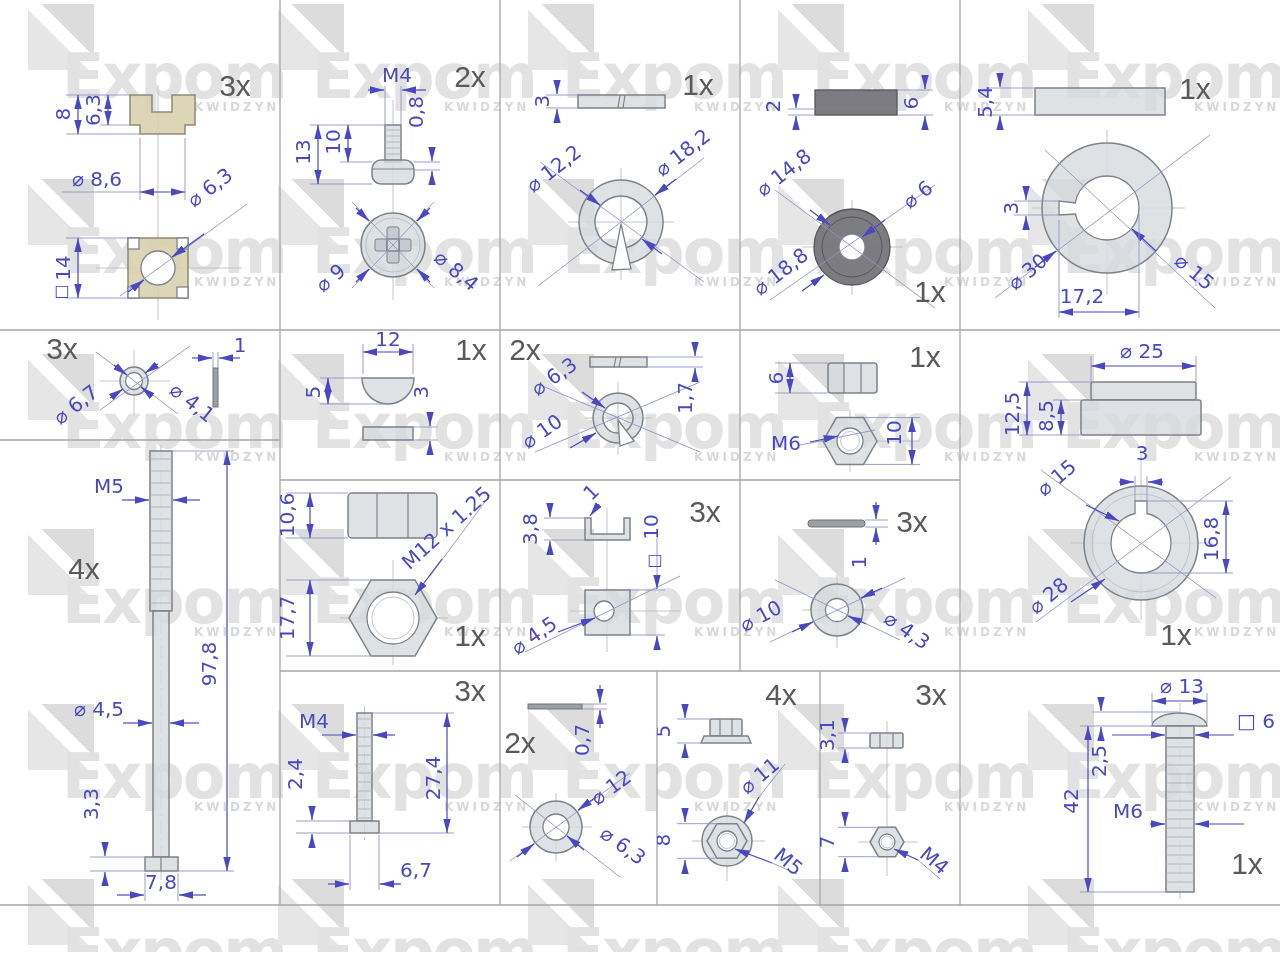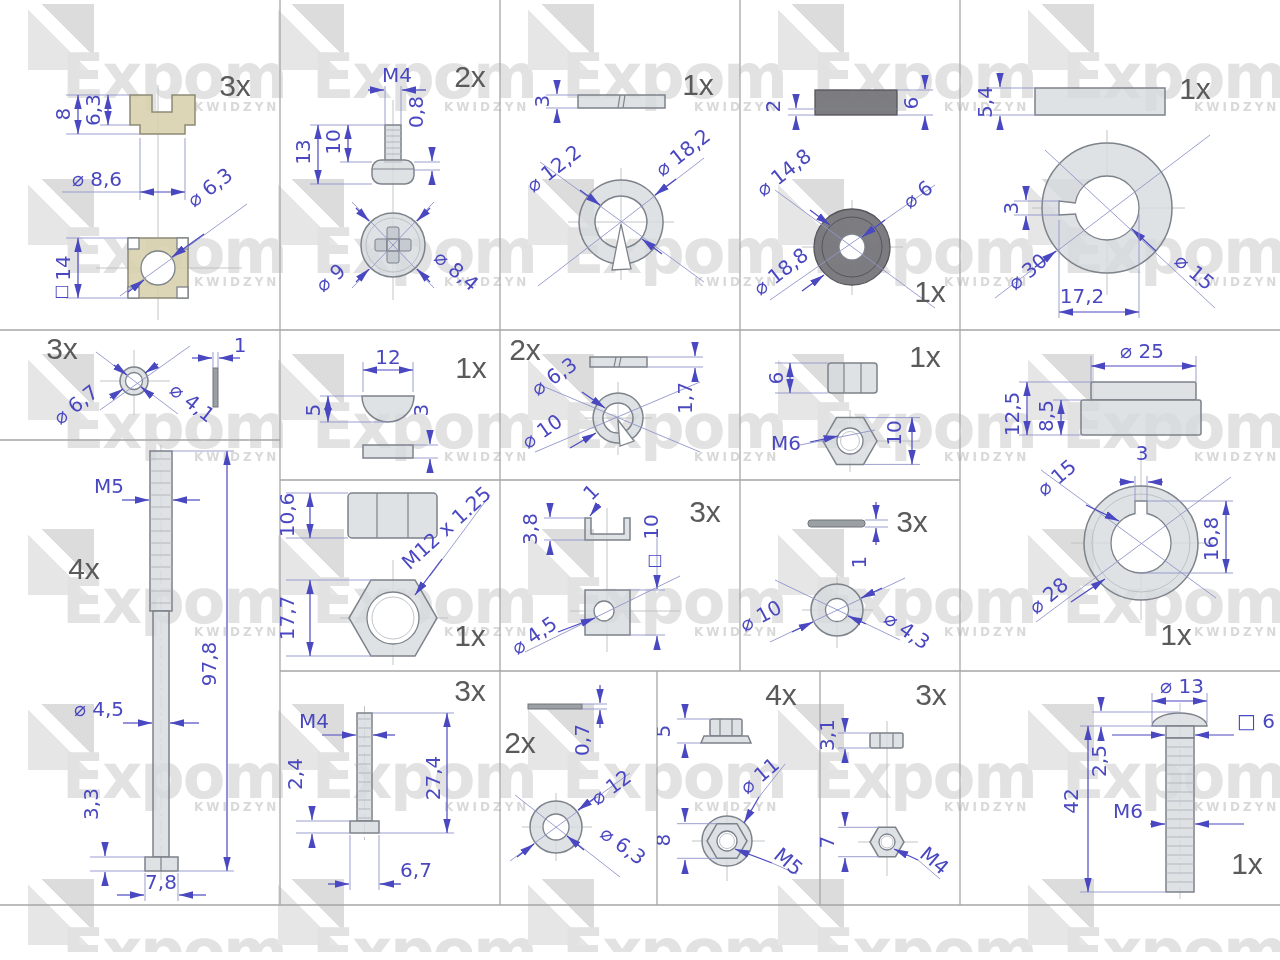--- a/index.html
+++ b/index.html
@@ -411,21 +411,21 @@
     <line class="dl" x1="192" y1="28" x2="212" y2="28" marker-end="url(#ah)"></line>
     <line class="dl" x1="240" y1="28" x2="219" y2="28" marker-end="url(#ah)"></line>
   </g>
   <text class="dim" transform="rotate(-38 80 80)" x="80" y="80">⌀ 6,7</text>
   <text class="dim" transform="rotate(38 188 78)" x="188" y="78">⌀ 4,1</text>
   <text class="dim" x="240" y="22">1</text>
   <text class="qty" x="62" y="29">3x</text>
 </svg>
     </div>
 
-<div class="cell" style="left:280px;top:348px">
+<div class="cell" style="left:280px;top:330px">
 <svg width="220" height="150">
   <g>
     <path class="pl" d="M82,48 A26,26 0 0 0 134,48 Z"></path>
     <rect class="pl" x="83" y="97" width="50" height="13"></rect>
   </g>
   <g>
     <line class="xl" x1="83" y1="44" x2="83" y2="14"></line>
           <line class="xl" x1="133" y1="44" x2="133" y2="14"></line>
     <line class="dl" x1="83" y1="22" x2="133" y2="22" marker-start="url(#ah)" marker-end="url(#ah)"></line>
     <line class="xl" x1="82" y1="48" x2="40" y2="48"></line>

